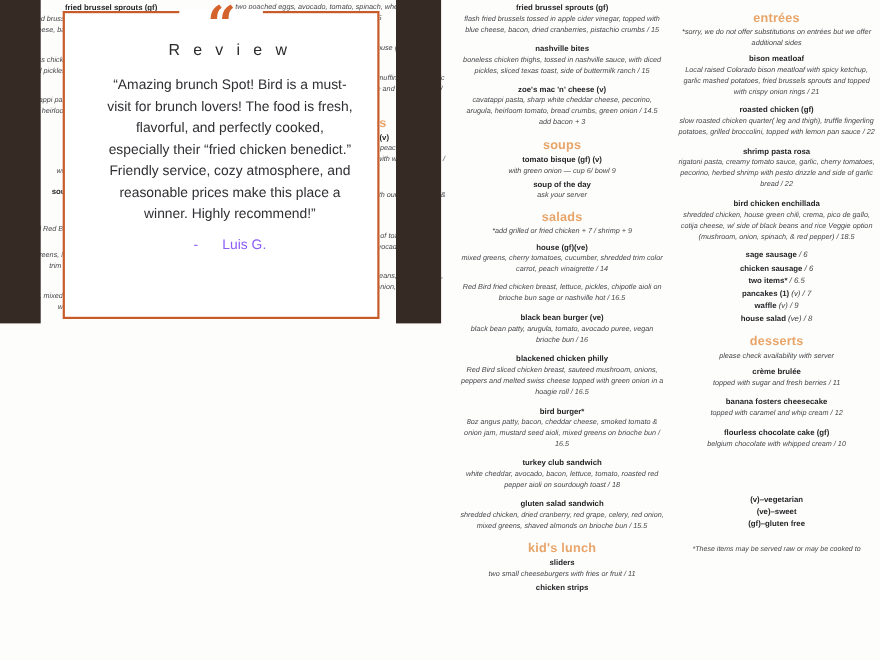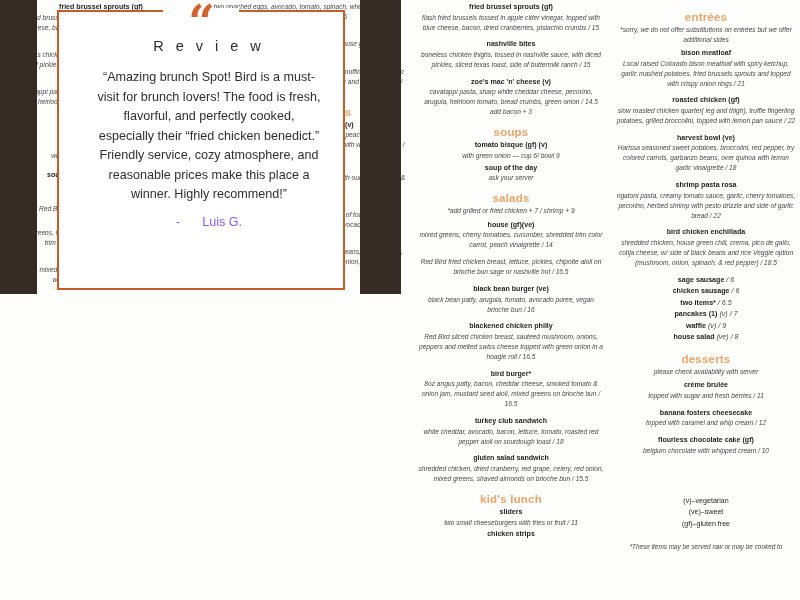--- a/index.html
+++ b/index.html
@@ -68,21 +68,21 @@
   .item--inline .item-name { display: inline; }
   .item--inline .item-desc { display: inline; }
 
   .side-list { text-align: center; margin-top: 0px; }
   .side-row {
     font-size: 7.1px; font-weight: 700; color: #1f1f22; line-height: 1.62;
   }
   .side-row .q { font-weight: 400; font-style: italic; color:#47474b; }
 
   .key { text-align:center; margin-top: 40px; }
-  .key-row { font-size: 7.1px; font-weight: 400; color:#1f1f22; line-height: 1.6; }
+  .key-row { font-size: 7.1px; font-weight: 700; color:#1f1f22; line-height: 1.6; }
   .footnote {
     text-align:center; font-size: 6.4px; font-style: italic;
     color:#47474b; margin-top: 12px; line-height:1.45;
   }
 
   
   .review-card {
     position: absolute;
     left: 57px; top: 10px;
     width: 288px; height: 280px;
@@ -263,24 +263,20 @@
         <div class="sec-note">*sorry, we do not offer substitutions on entrées but we offer additional sides</div>
         <div class="item">
           <div class="item-name">bison meatloaf</div>
           <div class="item-desc">Local raised Colorado bison meatloaf with spicy ketchup, garlic mashed potatoes, fried brussels sprouts and topped with crispy onion rings / 21</div>
         </div>
         <div class="item">
           <div class="item-name">roasted chicken (gf)</div>
           <div class="item-desc">slow roasted chicken quarter( leg and thigh), truffle fingerling potatoes, grilled broccolini, topped with lemon pan sauce  / 22</div>
         </div>
         <div class="item">
-          <div class="item-name">harvest bowl (ve)</div>
-          <div class="item-desc">Harissa seasoned sweet potatoes, broccolini, red pepper, try colored carrots, garbanzo beans, over quinoa with lemon garlic vinaigrette / 18</div>
-        </div>
-        <div class="item">
           <div class="item-name">shrimp pasta rosa</div>
           <div class="item-desc">rigatoni pasta, creamy tomato sauce, garlic, cherry tomatoes, pecorino, herbed shrimp with pesto drizzle and side of garlic bread / 22</div>
         </div>
         <div class="item">
           <div class="item-name">bird chicken enchillada</div>
           <div class="item-desc">shredded chicken, house green chili, crema, pico de gallo, cotija cheese, w/ side of black beans and rice Veggie option (mushroom, onion, spinach, &amp; red pepper) / 18.5</div>
         </div>
         <div class="side-list">
           <div class="side-row"><span>sage sausage </span><span class="q">/ 6</span></div>
           <div class="side-row"><span>chicken sausage </span><span class="q">/ 6</span></div>

